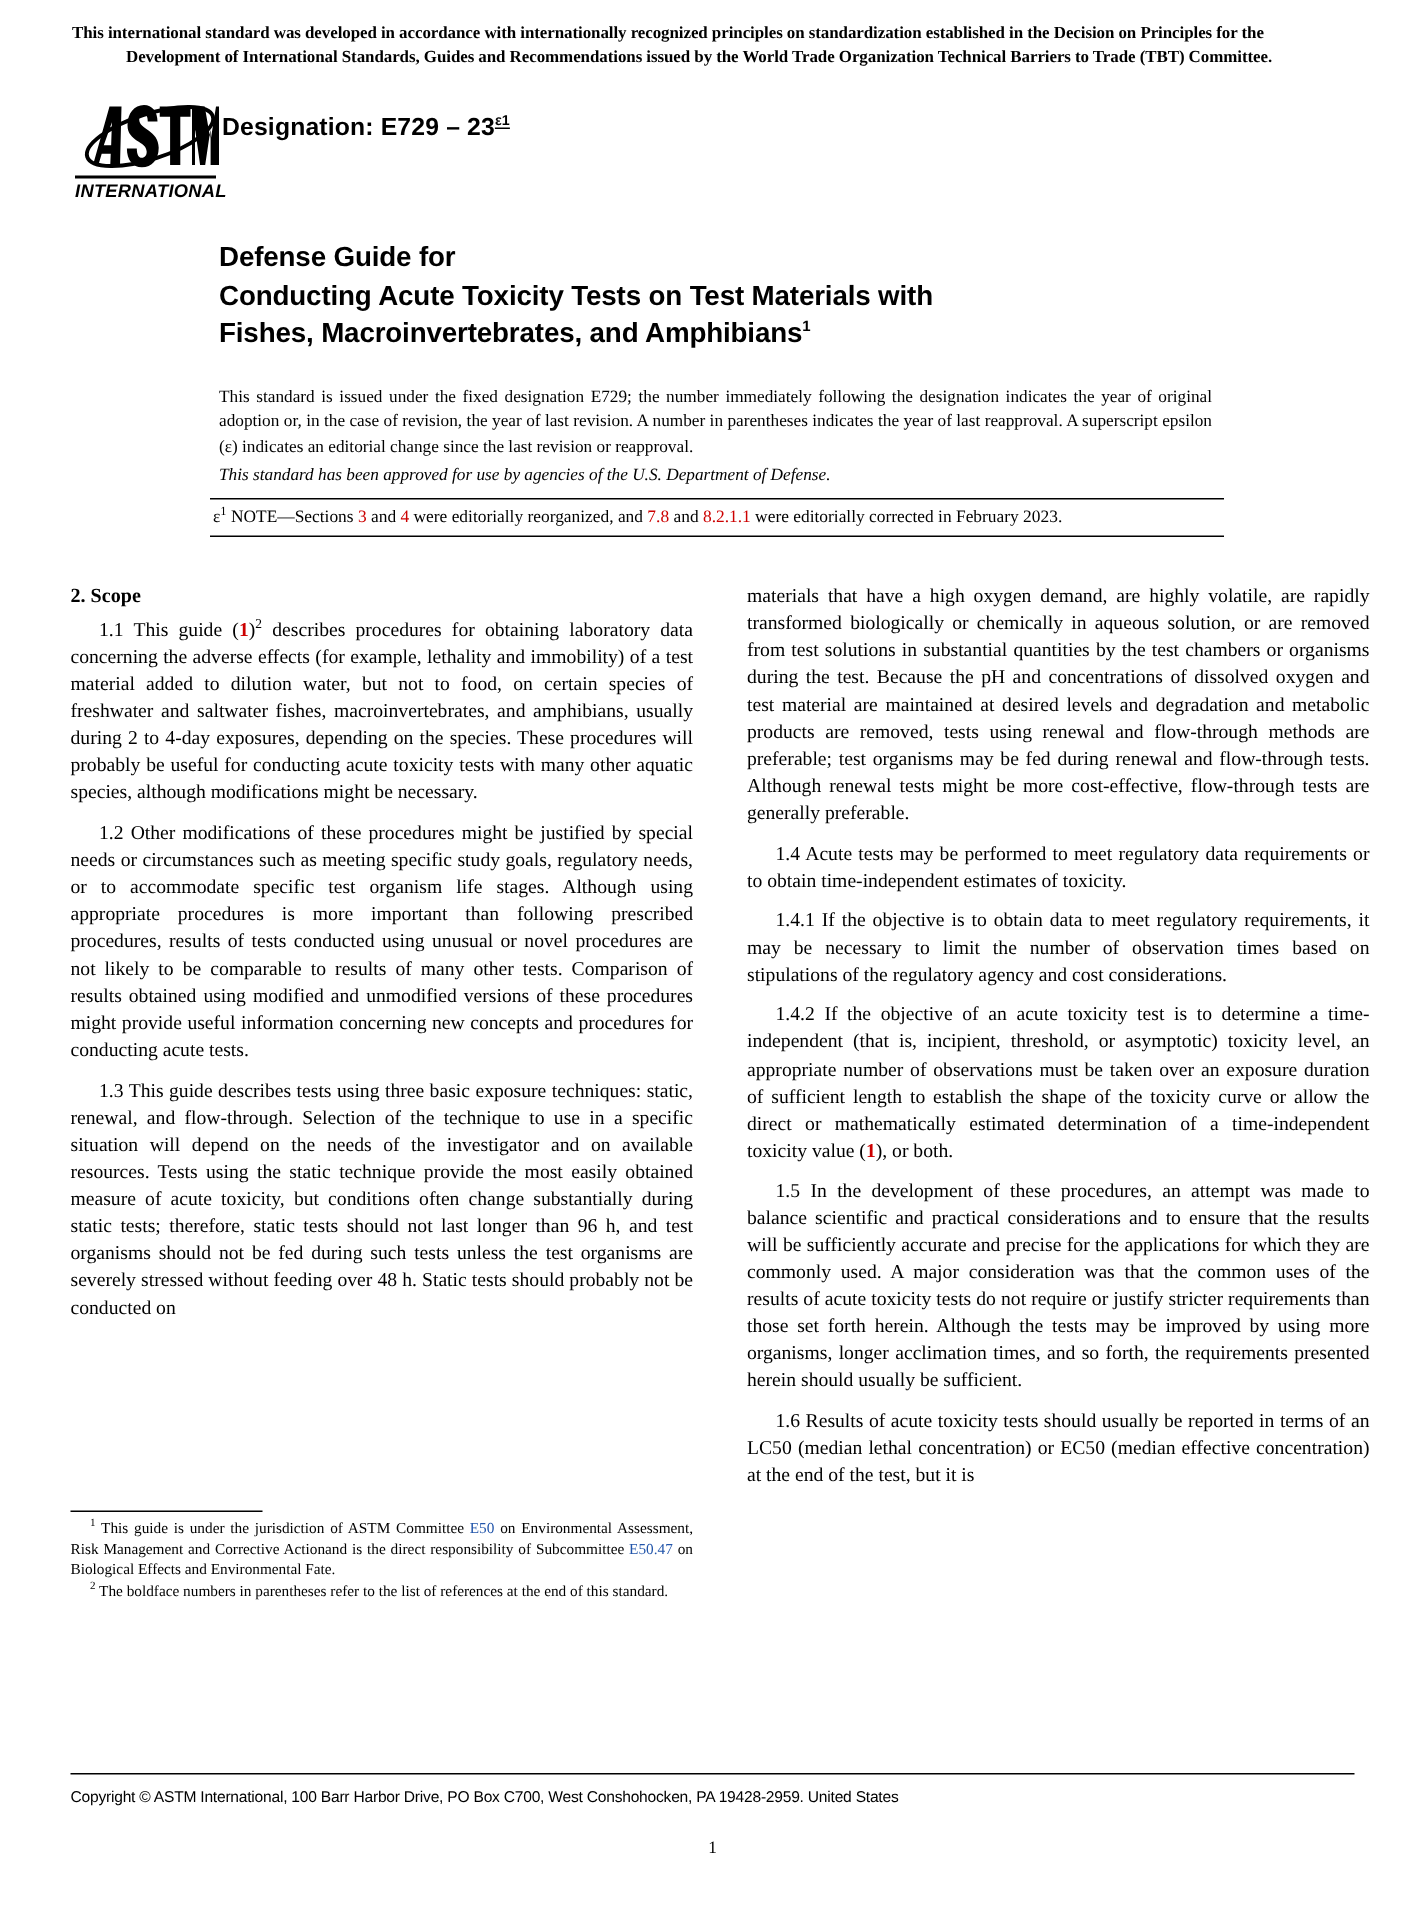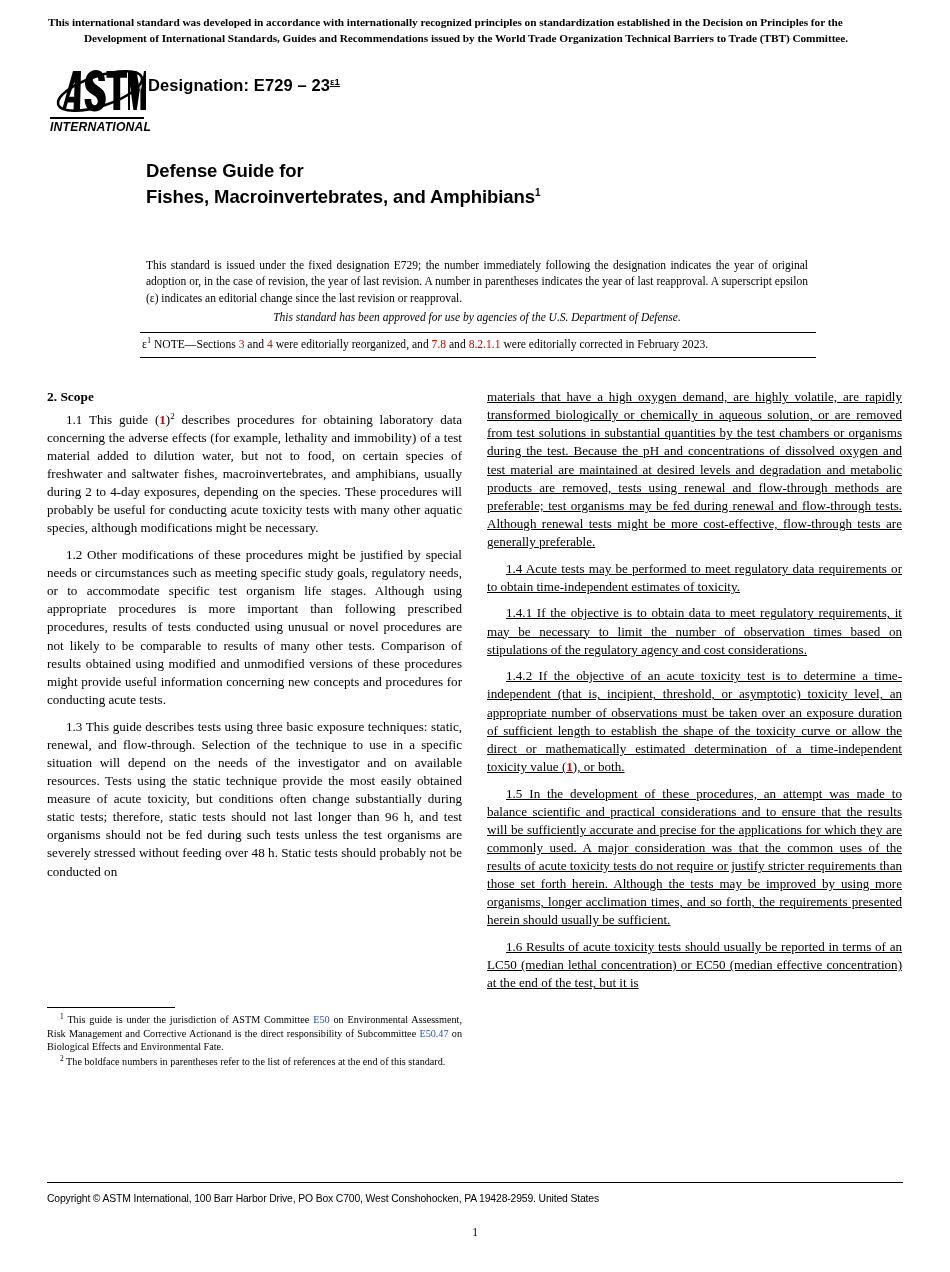--- a/index.html
+++ b/index.html
@@ -113,21 +113,20 @@
     text-align: justify;
   }
   .dod-note {
     position: absolute;
     left: 146px;
     top: 309px;
     width: 662px;
     font-size: 11.5px;
     font-style: italic;
     line-height: 1.4;
-    text-align: center;
   }
 
   .rule-top {
     position: absolute;
     left: 140px;
     top: 332px;
     width: 676px;
     height: 1px;
     background: #000;
   }
@@ -158,21 +157,21 @@
   .col {
     position: absolute;
     top: 388px;
     width: 415px;
     font-size: 13.1px;
     line-height: 1.385;
     text-align: justify;
     text-justify: inter-word;
   }
   .col-left  { left: 47px; }
-  .col-right { left: 487px; text-decoration: underline; }
+  .col-right { left: 498px; }
 
   .section-head {
     font-weight: bold;
     font-size: 13.4px;
     margin: 0 0 4px 0;
     text-align: left;
   }
   .para {
     margin: 0;
     text-indent: 19px;
@@ -286,20 +285,21 @@
     <div class="logo-rule"></div>
     <div class="logo-word">INTERNATIONAL</div>
   </div>
 
   <div class="designation">
     <span>Designation: E729 – 23</span><sup>ε1</sup>
   </div>
 
   <div class="title-block">
     <div>Defense Guide for</div>
+    <div>Conducting Acute Toxicity Tests on Test Materials with</div>
     <div><span>Fishes, Macroinvertebrates, and Amphibians</span><sup>1</sup></div>
   </div>
 
   <div class="preamble">This standard is issued under the fixed designation E729; the number immediately following the designation indicates the year of original adoption or, in the case of revision, the year of last revision. A number in parentheses indicates the year of last reapproval. A superscript epsilon (ε) indicates an editorial change since the last revision or reapproval.</div>
 
   <div class="dod-note">This standard has been approved for use by agencies of the U.S. Department of Defense.</div>
 
   <div class="rule-top"></div>
 
   <div class="epsilon-note"><span>ε</span><sup>1</sup><span> NOTE—Sections </span><span class="xref">3</span><span> and </span><span class="xref">4</span><span> were editorially reorganized, and </span><span class="xref">7.8</span><span> and </span><span class="xref">8.2.1.1</span><span> were editorially corrected in February 2023.</span></div>

